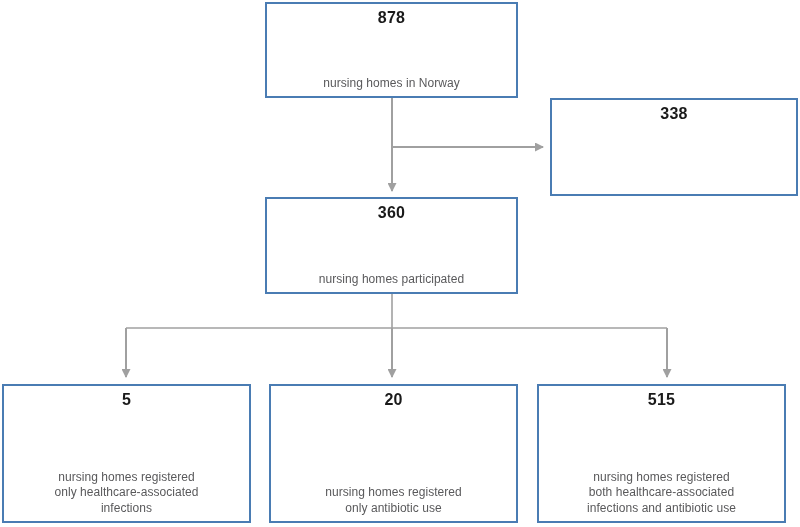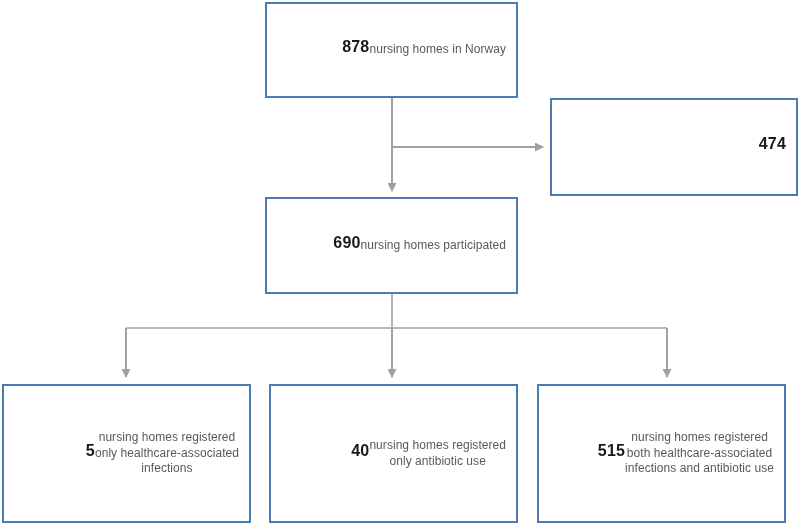--- a/index.html
+++ b/index.html
@@ -26,23 +26,23 @@
     width: 800px;
     height: 527px;
     pointer-events: none;
   }
   .node {
     position: absolute;
     box-sizing: border-box;
     border: 2px solid #4a7cb3;
     background: #ffffff;
     display: flex;
-    flex-direction: row;
+    flex-direction: column;
     align-items: center;
-    justify-content: flex-end;
+    justify-content: space-between;
     text-align: center;
     padding: 4px 10px;
   }
   .node-count {
     font-size: 16px;
     font-weight: bold;
     color: #1a1a1a;
     line-height: 1.25;
     margin-bottom: 6px;
     letter-spacing: 0.2px;
@@ -86,37 +86,37 @@
     <line x1="392" y1="328" x2="392" y2="377" stroke="#a0a0a0" stroke-width="2" marker-end="url(#arrowhead)"></line>
     <line x1="667" y1="328" x2="667" y2="377" stroke="#a0a0a0" stroke-width="2" marker-end="url(#arrowhead)"></line>
   </svg>
 
   <div class="node" id="node-total">
     <div class="node-count">878</div>
     <div class="node-label">nursing homes in Norway</div>
   </div>
 
   <div class="node" id="node-excluded">
-    <div class="node-count">474</div>
+    <div class="node-count">338</div>
   </div>
 
   <div class="node" id="node-participated">
-    <div class="node-count">690</div>
+    <div class="node-count">360</div>
     <div class="node-label">nursing homes participated</div>
   </div>
 
   <div class="node" id="node-hai-only">
     <div class="node-count">5</div>
     <div class="node-label">nursing homes registered
 only healthcare-associated
 infections</div>
   </div>
 
   <div class="node" id="node-abx-only">
-    <div class="node-count">40</div>
+    <div class="node-count">20</div>
     <div class="node-label">nursing homes registered
 only antibiotic use</div>
   </div>
 
   <div class="node" id="node-both">
     <div class="node-count">515</div>
     <div class="node-label">nursing homes registered
 both healthcare-associated
 infections and antibiotic use</div>
   </div>

